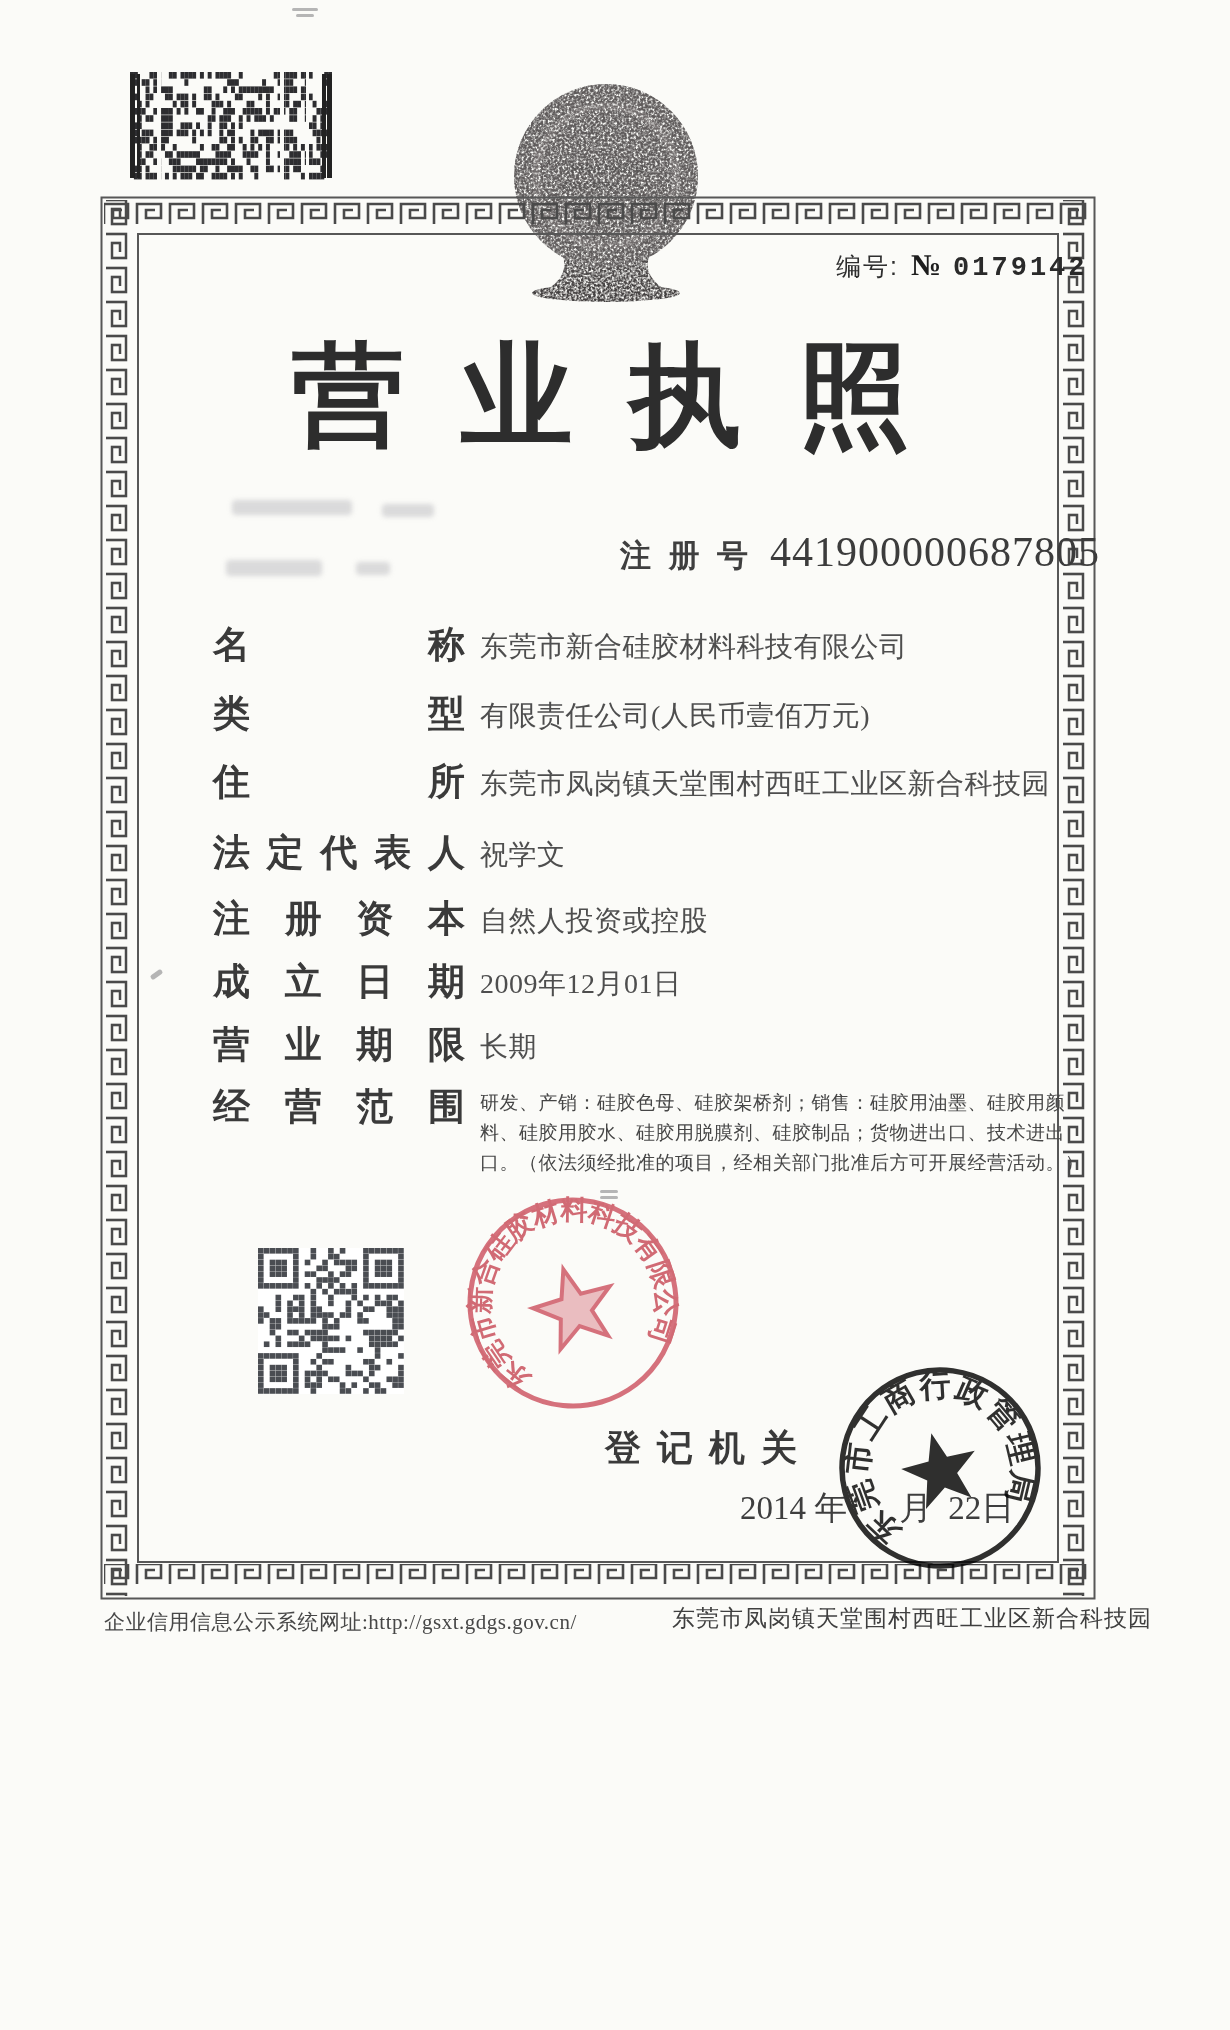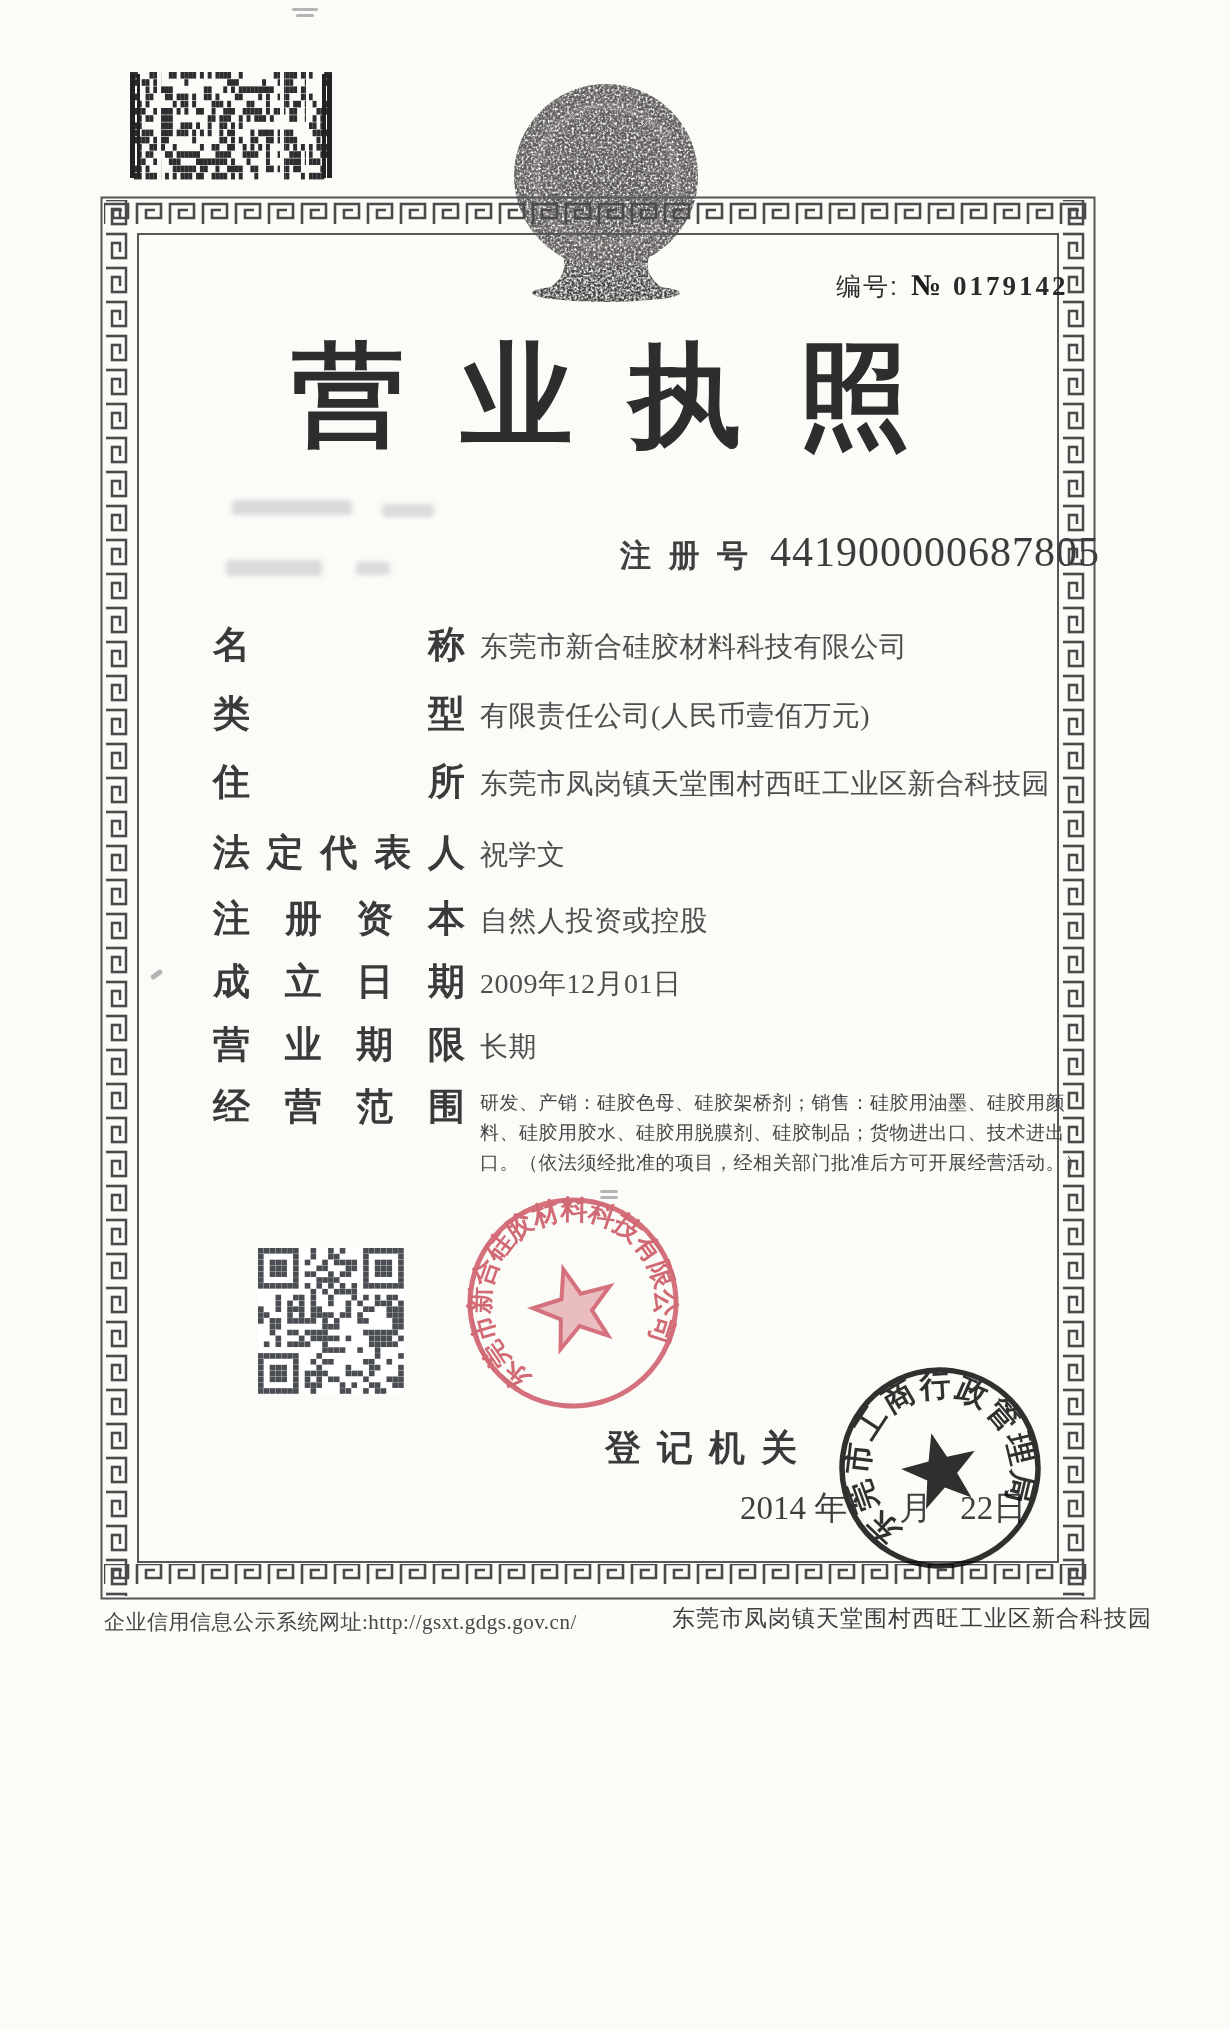--- a/index.html
+++ b/index.html
@@ -10,24 +10,24 @@
     color:#3a3a3a;
   }
   .abs{position:absolute;}
   .spread{display:flex;justify-content:space-between;}
 
   
   .mark{position:absolute;background:rgba(95,95,100,.45);border-radius:2px;}
   .smudge{position:absolute;background:rgba(125,125,135,.26);filter:blur(2.5px);border-radius:4px;}
 
   
-  .serial{left:836px;top:268px;display:flex;align-items:baseline;gap:12px;}
+  .serial{left:836px;top:248px;display:flex;align-items:baseline;gap:12px;}
   .serial .lbl{font-size:25px;color:#2e2e2e;letter-spacing:2px;}
   .serial .nomark{font-family:"Liberation Serif", serif;font-weight:900;font-size:30px;color:#1d1d1d;}
-  .serial .num{font-family:Liberation Serif, serif;font-size:27px;font-weight:600;letter-spacing:3px;color:#2a2a2a;}
+  .serial .num{font-family:Liberation Mono, monospace;font-size:27px;font-weight:600;letter-spacing:3px;color:#2a2a2a;}
 
   
   .title{left:292px;top:336px;width:618px;font-size:112px;line-height:120px;font-weight:900;color:#2d2d2d;}
 
   
   .regline{left:620px;top:528px;display:flex;align-items:baseline;}
   .regline .rlabel{width:128px;font-size:31px;font-weight:600;color:#3f3f3f;font-family:"Liberation Serif", serif;}
   .regline .rnum{margin-left:22px;font-size:42px;letter-spacing:1px;color:#3c3c3c;font-family:"Liberation Serif", serif;}
 
   
@@ -42,21 +42,21 @@
   .frow:nth-of-type(5){top:894px;}
   .frow:nth-of-type(6){top:957px;}
   .frow:nth-of-type(7){top:1020px;}
   .frow:nth-of-type(8){top:1082px;}
   .frow:nth-of-type(8) .fvalue{top:6px;font-size:19px;line-height:30px;width:608px;color:#464646;}
 
   
   .regorg{left:605px;top:1424px;width:192px;font-size:36px;font-weight:600;color:#3a3a3a;font-family:"Liberation Serif", serif;}
   .dateline{left:740px;top:1486px;display:flex;align-items:baseline;font-size:33px;color:#3e3e3e;font-family:"Liberation Serif", serif;}
   .dateline .dm{margin-left:52px;}
-  .dateline .dd{margin-left:28px;}
+  .dateline .dd{margin-left:16px;}
 
   
   .foot-left{left:104px;top:1608px;font-size:21px;color:#474747;letter-spacing:.5px;font-family:"Liberation Serif", serif;}
   .foot-right{right:78px;top:1603px;font-size:23px;color:#3f3f3f;letter-spacing:1px;font-family:"Liberation Serif", serif;}
 
   .seal{mix-blend-mode:multiply;}
 </style>
 </head>
 <body>
 

